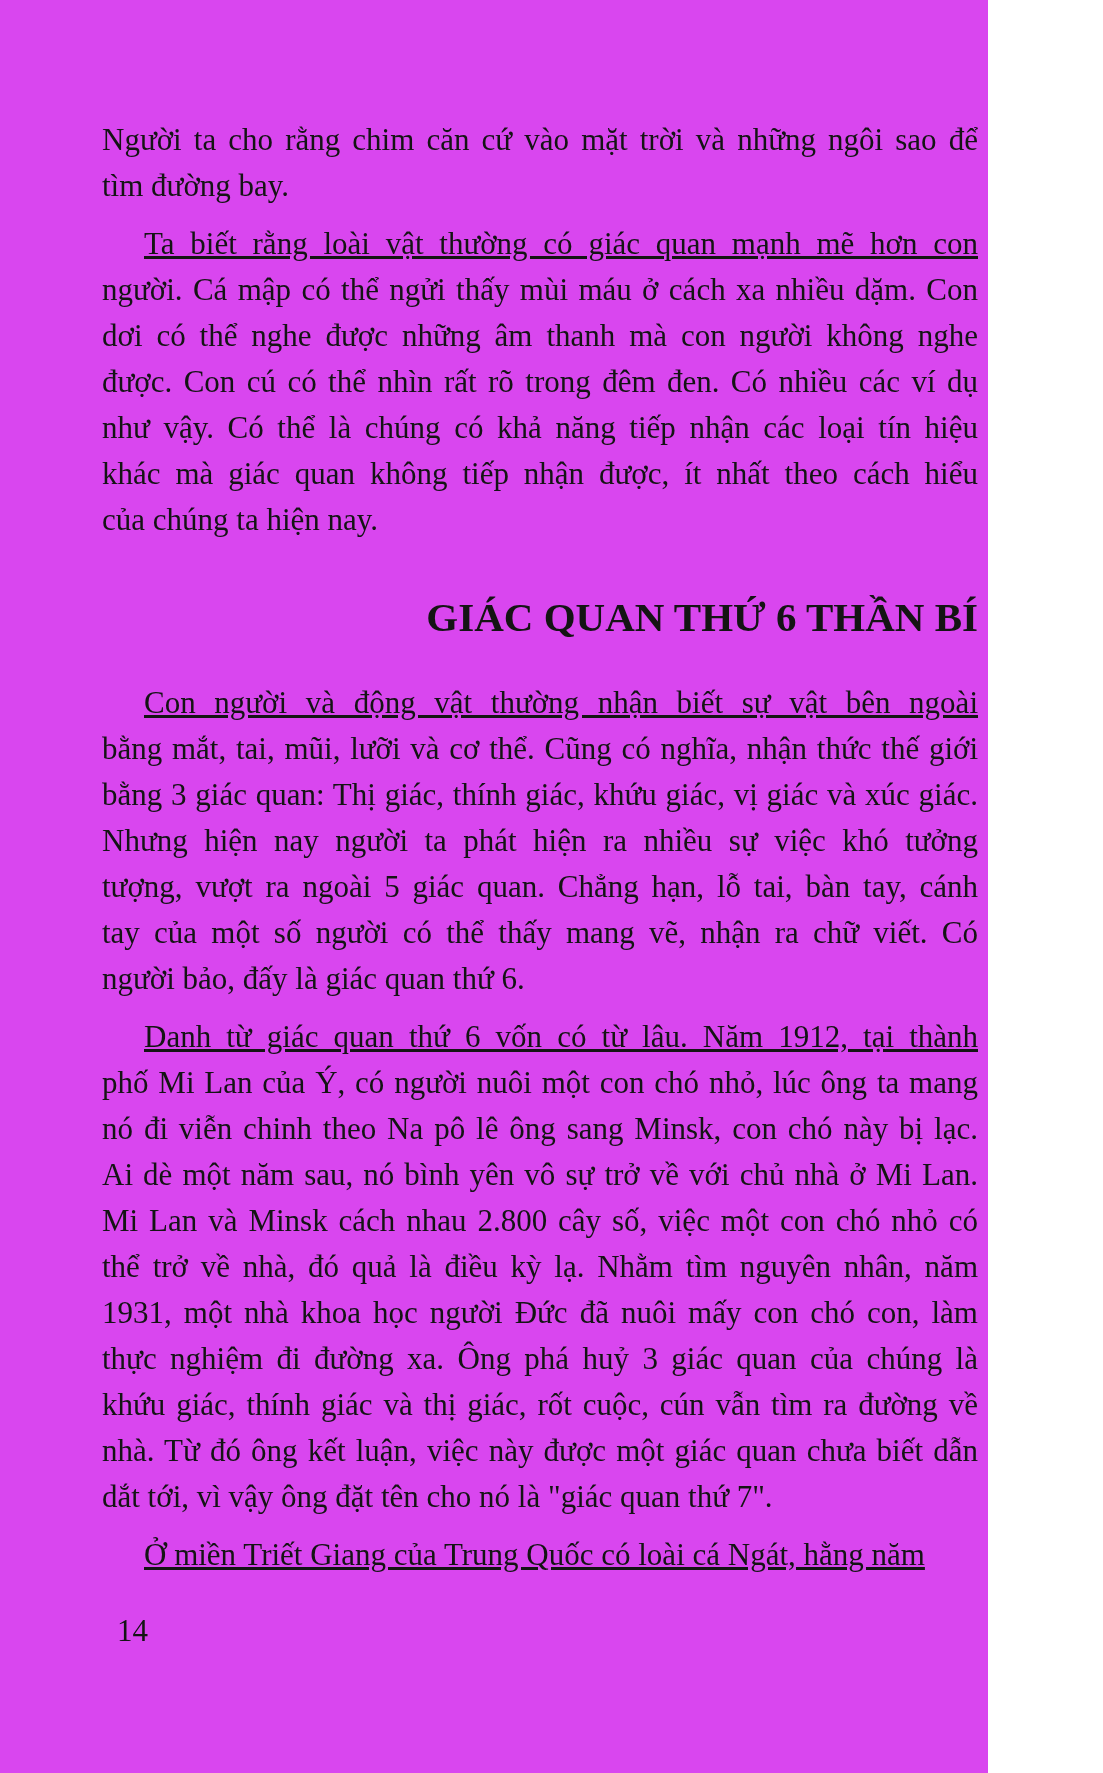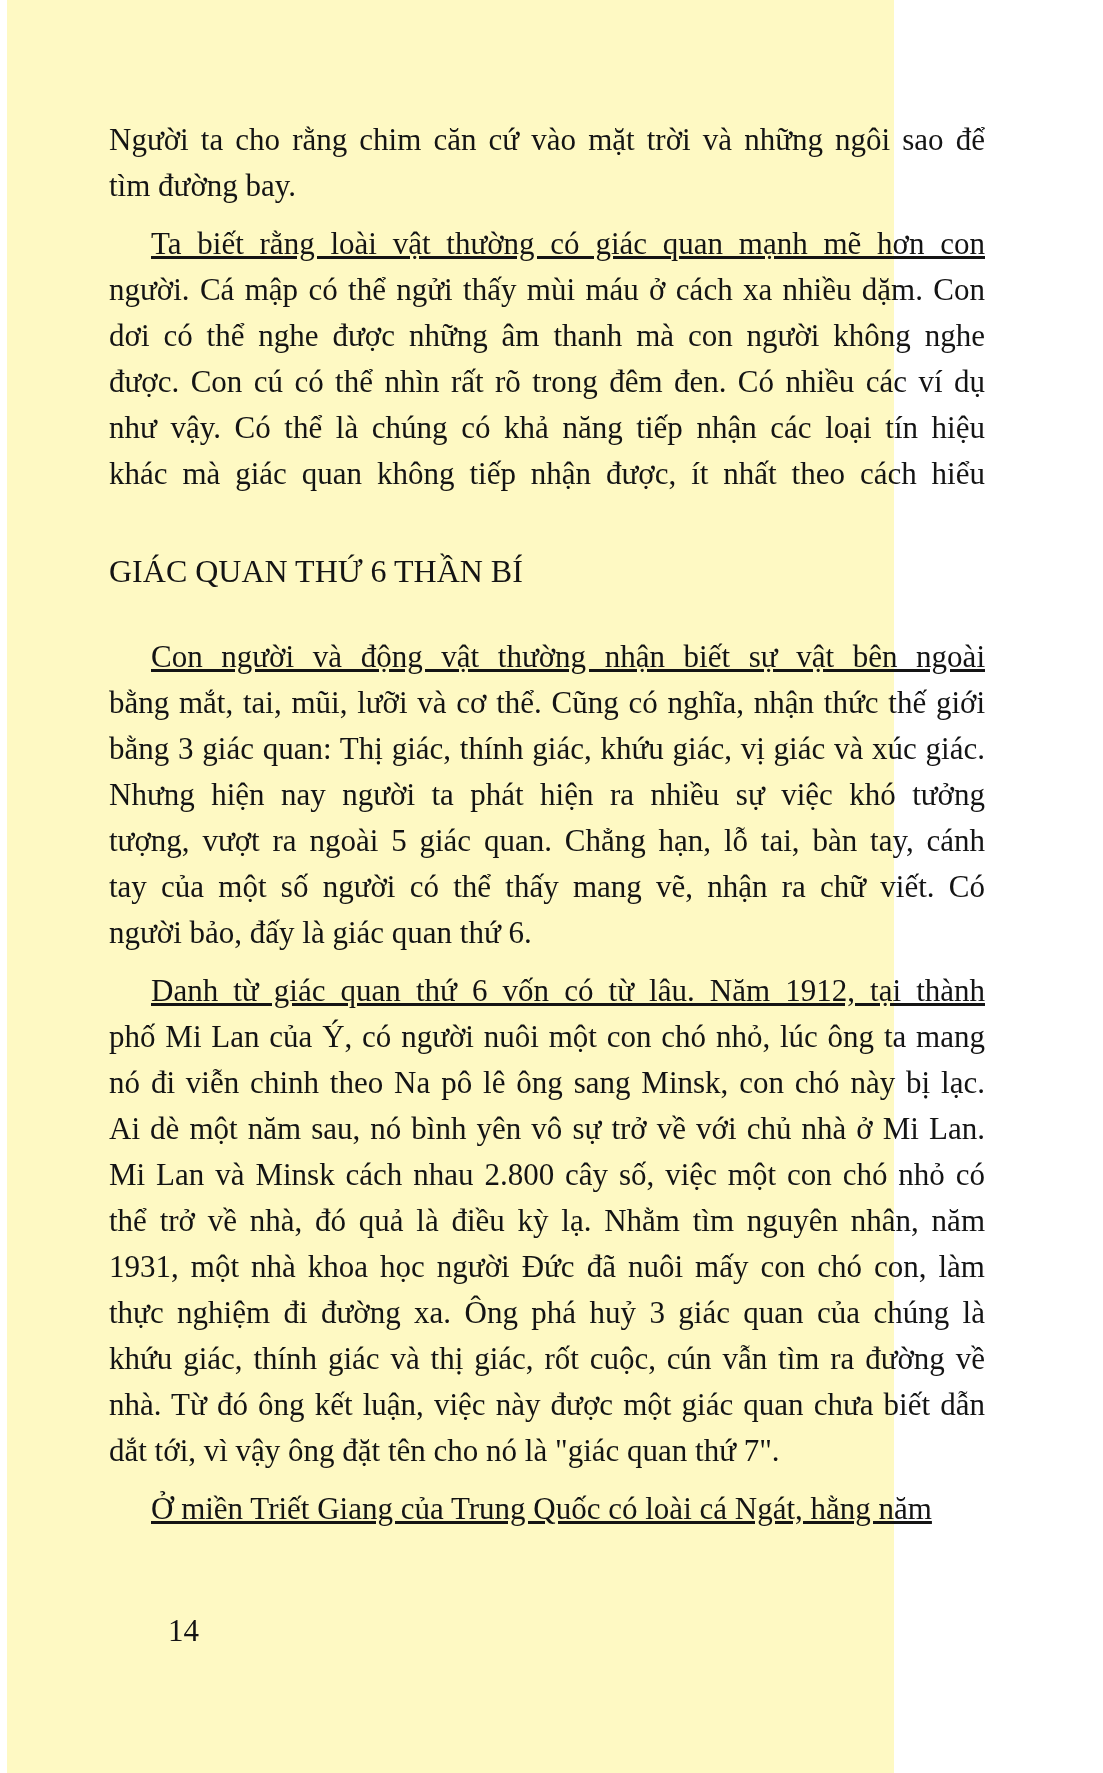--- a/index.html
+++ b/index.html
@@ -10,24 +10,24 @@
     width: 1103px;
     height: 1773px;
     position: relative;
     background: #ffffff;
     font-family: "Liberation Serif", "DejaVu Serif", serif;
     color: #141414;
     overflow: hidden;
   }
   .page {
     position: absolute;
-    left: 7px; top: 0;
-    width: 887px;
+    left: 0; top: 0;
+    width: 988px;
     height: 1773px;
-    background: #fef9c3;
+    background: #d946ef;
   }
   .text-block {
     position: absolute;
     left: 102px;
     top: 117px;
     width: 876px;
   }
   .para {
     margin: 0 0 12px 0;
   }
@@ -38,51 +38,51 @@
     text-align-last: justify;
   }
   .line-last {
     text-align-last: left;
   }
   .line-indent {
     padding-left: 42px;
     text-decoration: underline;
   }
   .heading {
-    font-size: 32px;
+    font-size: 41px;
     line-height: 50px;
-    font-weight: normal;
-    text-align: left;
+    font-weight: bold;
+    text-align: right;
     margin: 49px 0 38px 0;
   }
   .page-number {
     position: absolute;
     left: 117px;
     top: 1608px;
     font-size: 31px;
     line-height: 46px;
-    margin-left: 44px;
   }
 </style>
 </head>
 <body>
 
 <div class="page">
   <div class="text-block" id="text-block">
       <div class="para">
         <div class="line">Người ta cho rằng chim căn cứ vào mặt trời và những ngôi sao để</div>
         <div class="line line-last">tìm đường bay.</div>
       </div>
       <div class="para">
         <div class="line line-indent">Ta biết rằng loài vật thường có giác quan mạnh mẽ hơn con</div>
         <div class="line">người. Cá mập có thể ngửi thấy mùi máu ở cách xa nhiều dặm. Con</div>
         <div class="line">dơi có thể nghe được những âm thanh mà con người không nghe</div>
         <div class="line">được. Con cú có thể nhìn rất rõ trong đêm đen. Có nhiều các ví dụ</div>
         <div class="line">như vậy. Có thể là chúng có khả năng tiếp nhận các loại tín hiệu</div>
         <div class="line">khác mà giác quan không tiếp nhận được, ít nhất theo cách hiểu</div>
+        <div class="line line-last">của chúng ta hiện nay.</div>
       </div>
       <div class="heading">GIÁC QUAN THỨ 6 THẦN BÍ</div>
       <div class="para">
         <div class="line line-indent">Con người và động vật thường nhận biết sự vật bên ngoài</div>
         <div class="line">bằng mắt, tai, mũi, lưỡi và cơ thể. Cũng có nghĩa, nhận thức thế giới</div>
         <div class="line">bằng 3 giác quan: Thị giác, thính giác, khứu giác, vị giác và xúc giác.</div>
         <div class="line">Nhưng hiện nay người ta phát hiện ra nhiều sự việc khó tưởng</div>
         <div class="line">tượng, vượt ra ngoài 5 giác quan. Chẳng hạn, lỗ tai, bàn tay, cánh</div>
         <div class="line">tay của một số người có thể thấy mang vẽ, nhận ra chữ viết. Có</div>
         <div class="line line-last">người bảo, đấy là giác quan thứ 6.</div>

